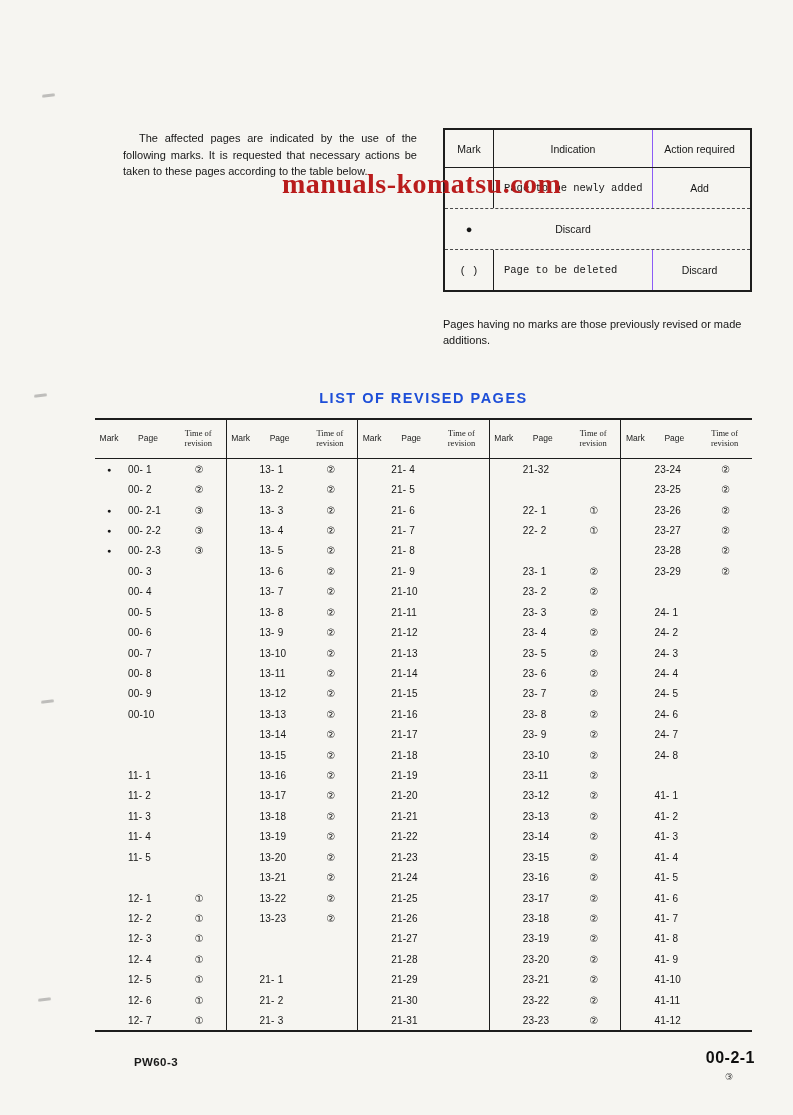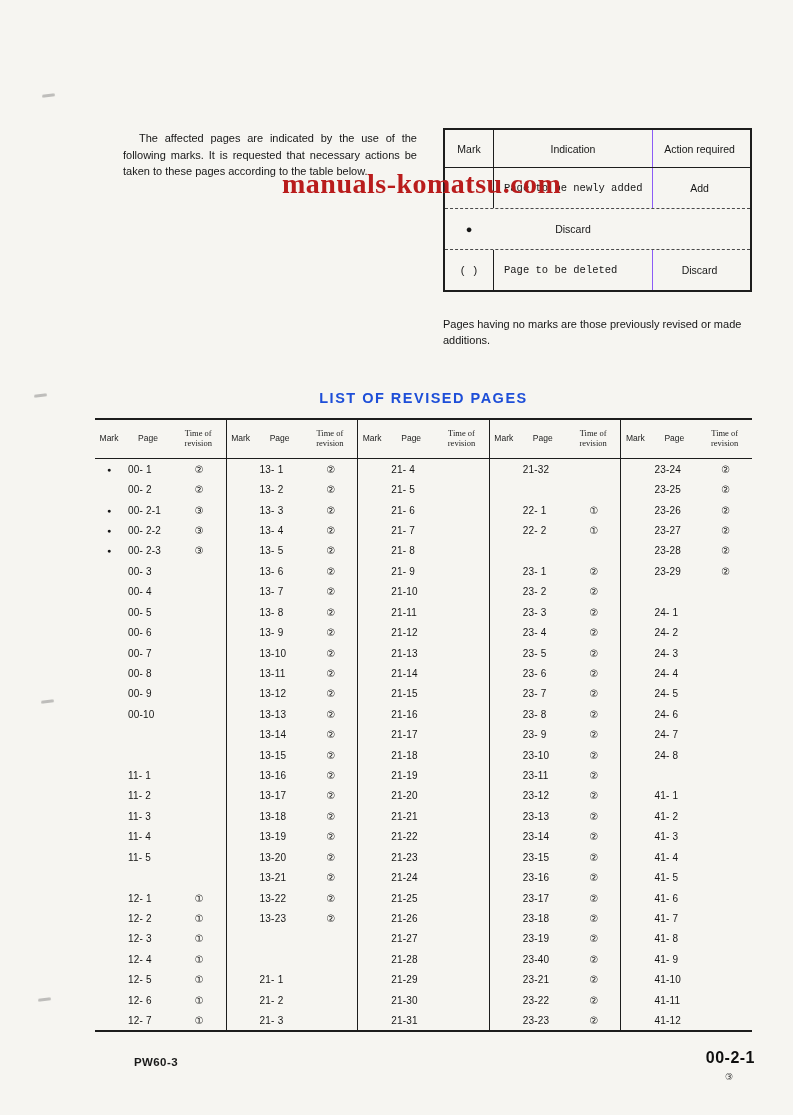--- a/index.html
+++ b/index.html
@@ -704,21 +704,21 @@
           <span class="c-page">23-18</span>
           <span class="c-time">②</span>
         </div>
         <div class="g-row">
           <span class="c-mark"></span>
           <span class="c-page">23-19</span>
           <span class="c-time">②</span>
         </div>
         <div class="g-row">
           <span class="c-mark"></span>
-          <span class="c-page">23-40</span>
+          <span class="c-page">23-20</span>
           <span class="c-time">②</span>
         </div>
         <div class="g-row">
           <span class="c-mark"></span>
           <span class="c-page">23-21</span>
           <span class="c-time">②</span>
         </div>
         <div class="g-row">
           <span class="c-mark"></span>
           <span class="c-page">23-22</span>

